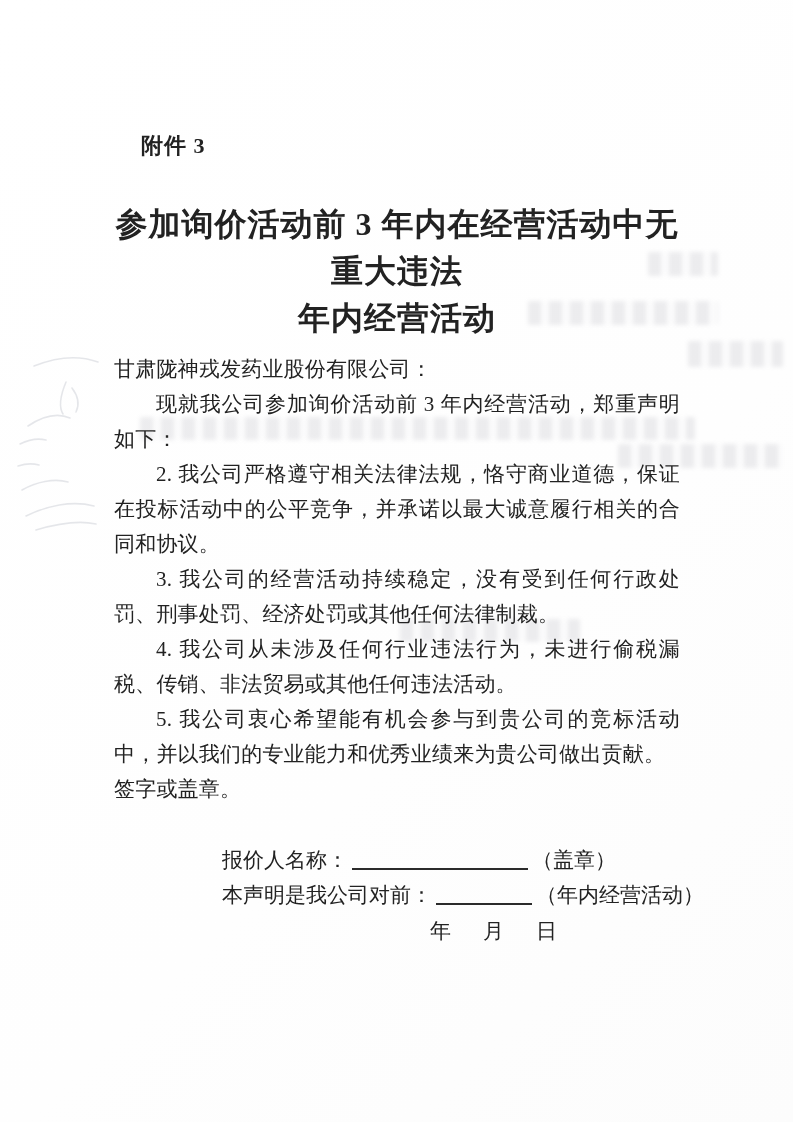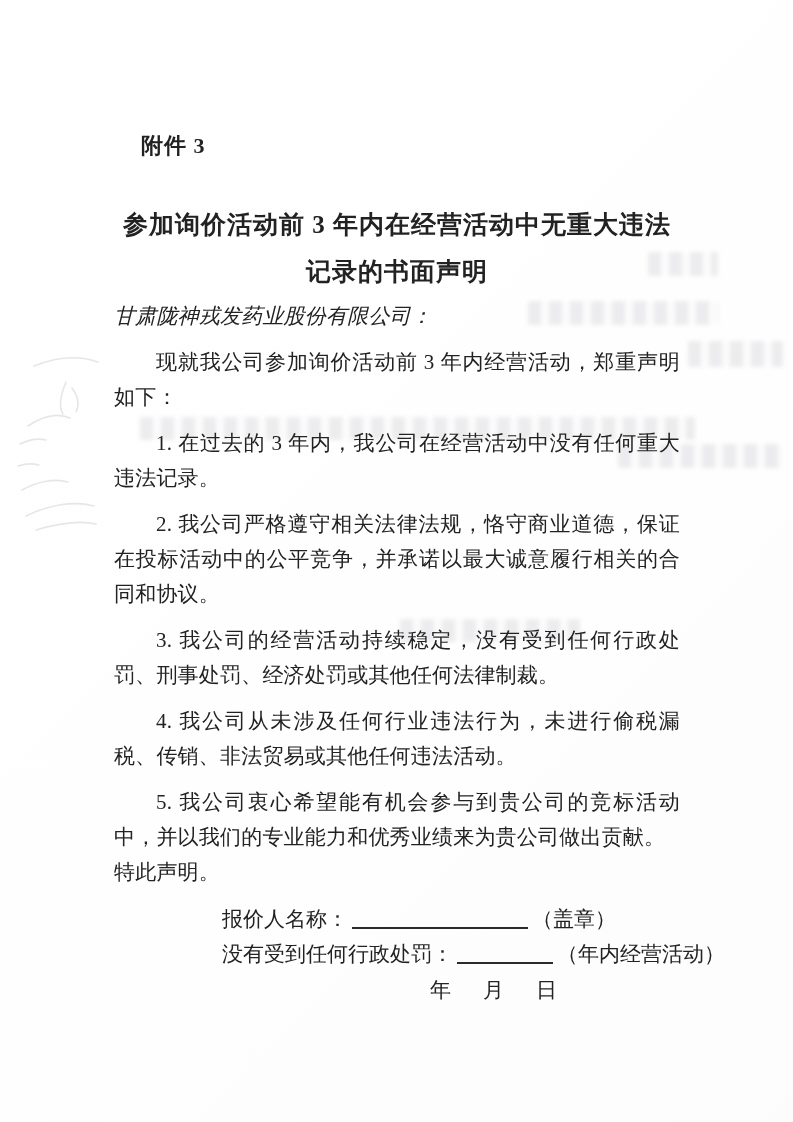--- a/index.html
+++ b/index.html
@@ -26,37 +26,37 @@
   .attachment-label {
     margin-top: 132px;
     margin-left: 27px;
     font-size: 22px;
     line-height: 27px;
     font-weight: bold;
     letter-spacing: 1px;
   }
   .doc-title {
     margin: 42px 0 0 0;
-    font-size: 25px;
+    font-size: 32px;
     line-height: 47px;
     font-weight: bold;
     text-align: center;
     letter-spacing: 1px;
   }
   .doc-title .title-line { display: block; }
   .body-text { font-size: 21px; line-height: 35px; }
   .para {
     margin: 0;
     text-align: justify;
     letter-spacing: 0.2px;
   }
-  .para.indent { text-indent: 2em; margin-top: 11px; }
-  .salutation { margin-top: 4px; font-style: italic; }
+  .para.indent { text-indent: 2em; }
+  .salutation { margin-top: 10px; }
   .sig-block {
-    margin-top: 12px;
+    margin-top: 36px;
     margin-left: 108px;
     font-size: 21px;
     line-height: 35px;
   }
   .sig-row { white-space: nowrap; }
   .fill-line {
     display: inline-block;
     height: 1em;
     border-bottom: 2px solid #2b2b2b;
     transform: translateY(3px);
@@ -114,48 +114,47 @@
       <path d="M30 182 C 50 176, 72 172, 90 176"></path>
     </g>
   </svg>
 
   <div class="content">
 
     <div class="attachment-label">附件 3</div>
 
     <h1 class="doc-title">
       <span class="title-line">参加询价活动前 3 年内在经营活动中无重大违法</span>
-      <span class="title-line">记录的书面声明</span>
+      <span class="title-line">年内经营活动</span>
     </h1>
 
     <div class="body-text">
       <p class="para salutation">甘肃陇神戎发药业股份有限公司：</p>
 
       <p class="para indent">现就我公司参加询价活动前 3 年内经营活动，郑重声明如下：</p>
 
-      <p class="para indent">1. 在过去的 3 年内，我公司在经营活动中没有任何重大违法记录。</p>
 
       <p class="para indent">2. 我公司严格遵守相关法律法规，恪守商业道德，保证在投标活动中的公平竞争，并承诺以最大诚意履行相关的合同和协议。</p>
 
       <p class="para indent">3. 我公司的经营活动持续稳定，没有受到任何行政处罚、刑事处罚、经济处罚或其他任何法律制裁。</p>
 
       <p class="para indent">4. 我公司从未涉及任何行业违法行为，未进行偷税漏税、传销、非法贸易或其他任何违法活动。</p>
 
       <p class="para indent">5. 我公司衷心希望能有机会参与到贵公司的竞标活动中，并以我们的专业能力和优秀业绩来为贵公司做出贡献。</p>
 
 
-      <p class="para">特此声明。</p>
+      <p class="para">签字或盖章。</p>
     </div>
 
     <div class="sig-block">
       <div class="sig-row">
         <span>报价人名称：</span><span class="fill-line w-long"></span><span>（盖章）</span>
       </div>
       <div class="sig-row">
-        <span>没有受到任何行政处罚：</span><span class="fill-line w-short"></span><span>（年内经营活动）</span>
+        <span>本声明是我公司对前：</span><span class="fill-line w-short"></span><span>（年内经营活动）</span>
       </div>
       <div class="sig-date">
         <span>年</span>
         <span>月</span>
         <span>日</span>
       </div>
     </div>
 
   </div>
 </div>

